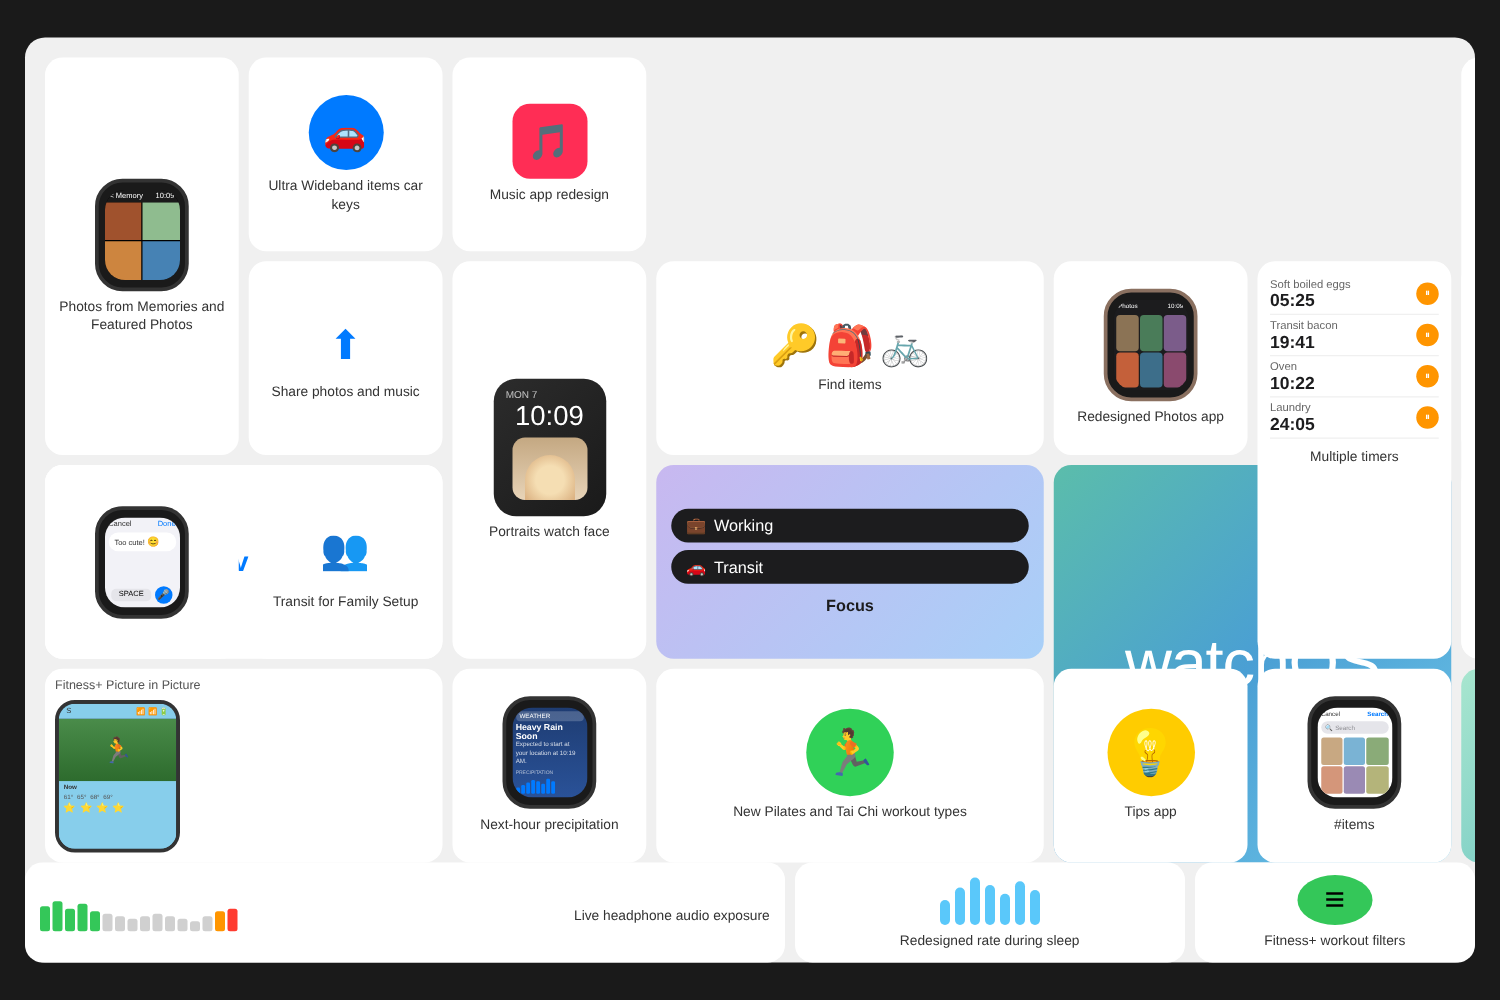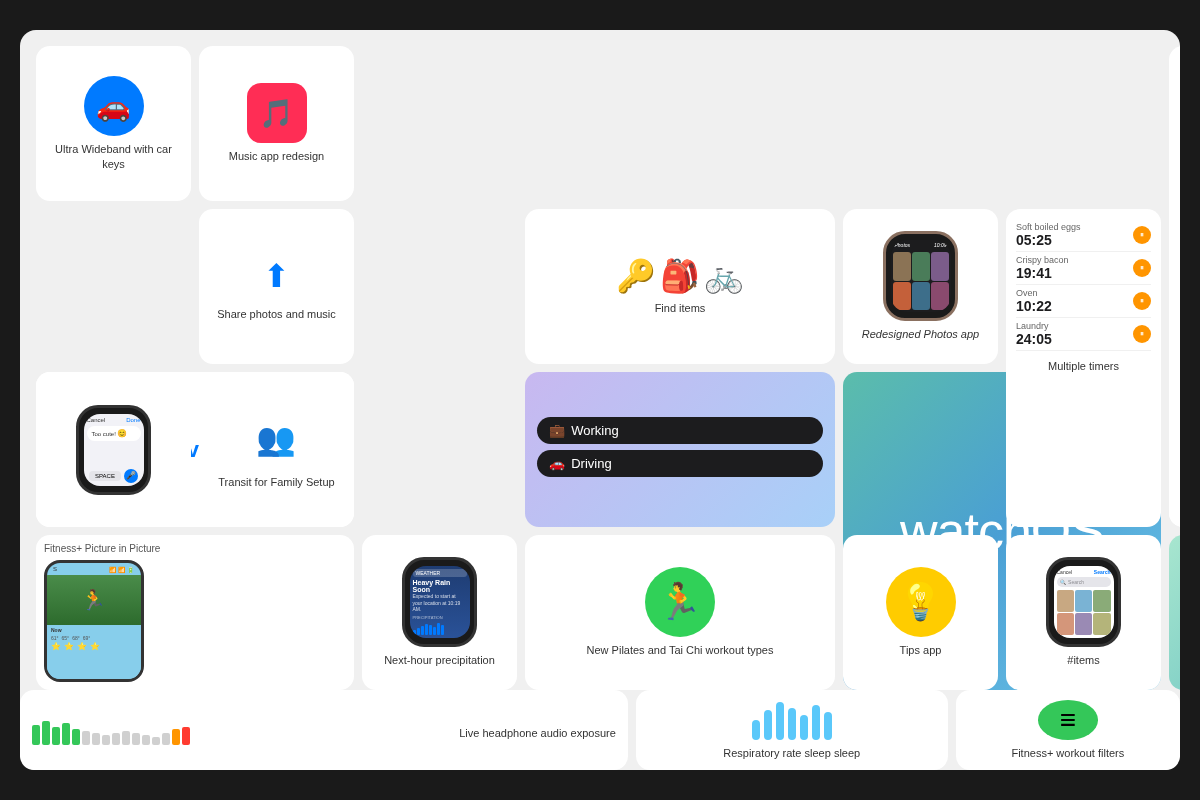--- a/index.html
+++ b/index.html
@@ -466,55 +466,85 @@
       justify-content: center;
       font-size: 32px;
     }
   </style>
 </head>
 <body>
 
 <div class="main-container">
   <div class="grid">
 
+    <div class="cell" style="grid-column:1; grid-row:1/3;">
+      <div class="watch-mockup">
+        <div class="watch-screen">
+          <div style="width:100%;height:100%;display:flex;flex-direction:column;">
+            <div style="background:#1a1a1a;padding:2px 4px;font-size:6px;color:white;display:flex;justify-content:space-between;">
+              <span>&lt; Memory</span>
+                <span>10:09</span>
+            </div>
+            <div class="watch-photos-grid" style="flex:1;">
+              <div class="photo-thumb"></div>
+              <div class="photo-thumb"></div>
+              <div class="photo-thumb"></div>
+              <div class="photo-thumb"></div>
+            </div>
+          </div>
+        </div>
+      </div>
+      <div class="cell-label">Photos from Memories
+and Featured Photos</div>
+    </div>
 
     <div class="cell">
       <div class="car-icon">🚗</div>
-      <div class="cell-label">Ultra Wideband with car keys</div>
+      <div class="cell-label">Ultra Wideband items car keys</div>
     </div>
 
     <div class="cell">
       <div class="music-icon">🎵</div>
       <div class="cell-label">Music app redesign</div>
     </div>
 
 
     <div class="cell" style="grid-column:7;grid-row:1/3;">
 
       <div class="cell-label">Keys and ID cards
 in Wallet</div>
     </div>
 
     <div class="cell" style="grid-column:2;grid-row:2;">
       <div class="share-icon">⬆</div>
       <div class="cell-label">Share photos
 and music</div>
     </div>
 
+    <div class="cell" style="grid-column:3;grid-row:2/4;">
+      <div style="background:linear-gradient(135deg,#2c2c2c,#1a1a1a);border-radius:18px;padding:6px;width:90px;height:110px;display:flex;flex-direction:column;align-items:center;justify-content:center;position:relative;">
+        <div style="font-size:8px;color:rgba(255,255,255,0.7);position:absolute;top:8px;left:10px;">MON 7</div>
+        <div style="font-size:22px;font-weight:200;color:white;margin:4px 0;">10:09</div>
+        <div style="width:60px;height:50px;border-radius:10px;overflow:hidden;background:linear-gradient(to bottom,#c4a882,#e8d4b8);display:flex;align-items:flex-end;justify-content:center;">
+          <div style="width:40px;height:40px;background:radial-gradient(#f5deb3 40%,#d4a574 100%);border-radius:50% 50% 0 0;margin-bottom:-4px;"></div>
+        </div>
+      </div>
+      <div class="cell-label">Portraits watch face</div>
+    </div>
 
     <div class="cell" style="grid-column:4;grid-row:2;">
       <div class="find-items-icons">
         <span style="font-size:32px;">🔑</span>
         <span style="font-size:32px;">🎒</span>
         <span style="font-size:32px;">🚲</span>
       </div>
       <div class="cell-label">Find items</div>
     </div>
 
-    <div class="cell" style="grid-column:5;grid-row:2;font-style:italic;">
+    <div class="cell" style="grid-column:5;grid-row:2;">
       <div class="watch-mockup" style="border-color:#8a7060;">
         <div class="watch-screen">
           <div class="photos-watch-screen">
             <div class="photos-header">
                 <span>Photos</span>
                 <span>10:09</span>
               </div>
             <div class="photos-mosaic">
               <div class="mosaic-photo"></div>
               <div class="mosaic-photo"></div>
@@ -532,21 +562,21 @@
     <div class="cell timers-cell" style="grid-column:6;grid-row:2/4;align-items:stretch;justify-content:flex-start;padding:10px;">
       <div class="timer-row">
         <div>
           <div class="timer-label">Soft boiled eggs</div>
           <div class="timer-time">05:25</div>
         </div>
         <div class="timer-pause">⏸</div>
       </div>
       <div class="timer-row">
         <div>
-          <div class="timer-label">Crispy bacon</div>
+          <div class="timer-label">Transit bacon</div>
           <div class="timer-time">19:41</div>
         </div>
         <div class="timer-pause">⏸</div>
       </div>
       <div class="timer-row">
         <div>
           <div class="timer-label">Oven</div>
           <div class="timer-time">10:22</div>
         </div>
         <div class="timer-pause">⏸</div>
@@ -590,23 +620,24 @@
     </div>
 
     <div class="cell focus-cell" style="grid-column:4;grid-row:3;align-items:stretch;justify-content:center;">
       <div>
         <div class="focus-option">
           <span>💼</span> 
             <span>Working</span>
         </div>
         <div class="focus-option">
           <span>🚗</span> 
-            <span>Driving</span>
-        </div>
-      </div>
+            <span>Transit</span>
+        </div>
+      </div>
+      <div class="focus-label">Focus</div>
     </div>
 
     <div class="watchos-hero" style="grid-column:5/7;grid-row:3/5;">
       <div class="watchos-text">watchOS</div>
     </div>
 
     <div class="cell" style="grid-column:7;grid-row:3;">
       
       
     </div>
@@ -739,20 +770,20 @@
   <div class="cell" style="flex:1;background:white;border-radius:14px;">
     <div class="respiratory-bars">
       <div class="resp-bar" style="height:20px;"></div>
       <div class="resp-bar" style="height:30px;"></div>
       <div class="resp-bar" style="height:38px;"></div>
       <div class="resp-bar" style="height:32px;"></div>
       <div class="resp-bar" style="height:25px;"></div>
       <div class="resp-bar" style="height:35px;"></div>
       <div class="resp-bar" style="height:28px;"></div>
     </div>
-    <div class="cell-label">Respiratory rate sleep sleep</div>
+    <div class="cell-label">Redesigned rate during sleep</div>
   </div>
 
   <div class="cell" style="flex:0.7;background:white;border-radius:14px;">
     <div class="fitness-filter-icon">≡</div>
     <div class="cell-label">Fitness+ workout filters</div>
   </div>
 </div>
 
 </body></html>

